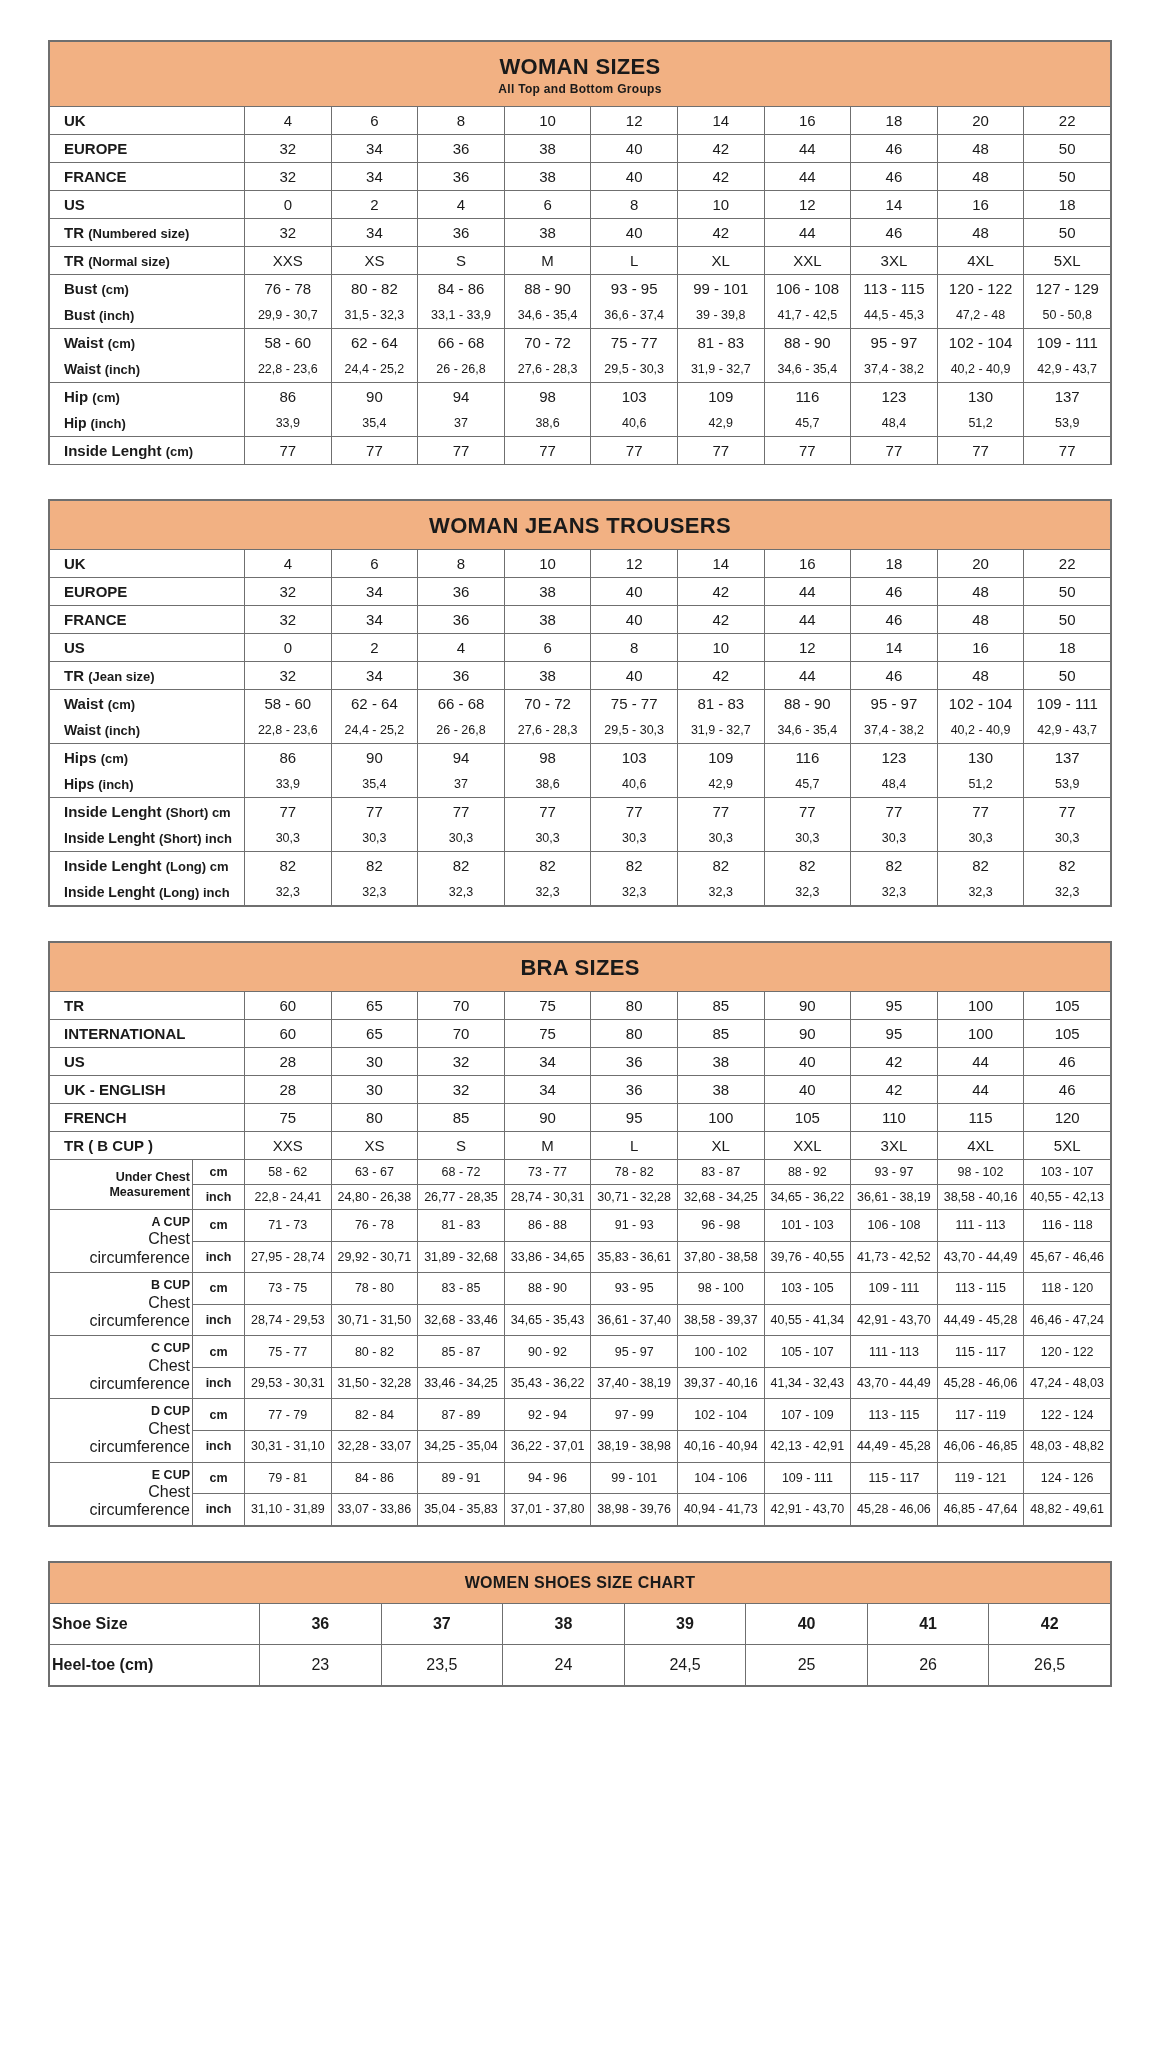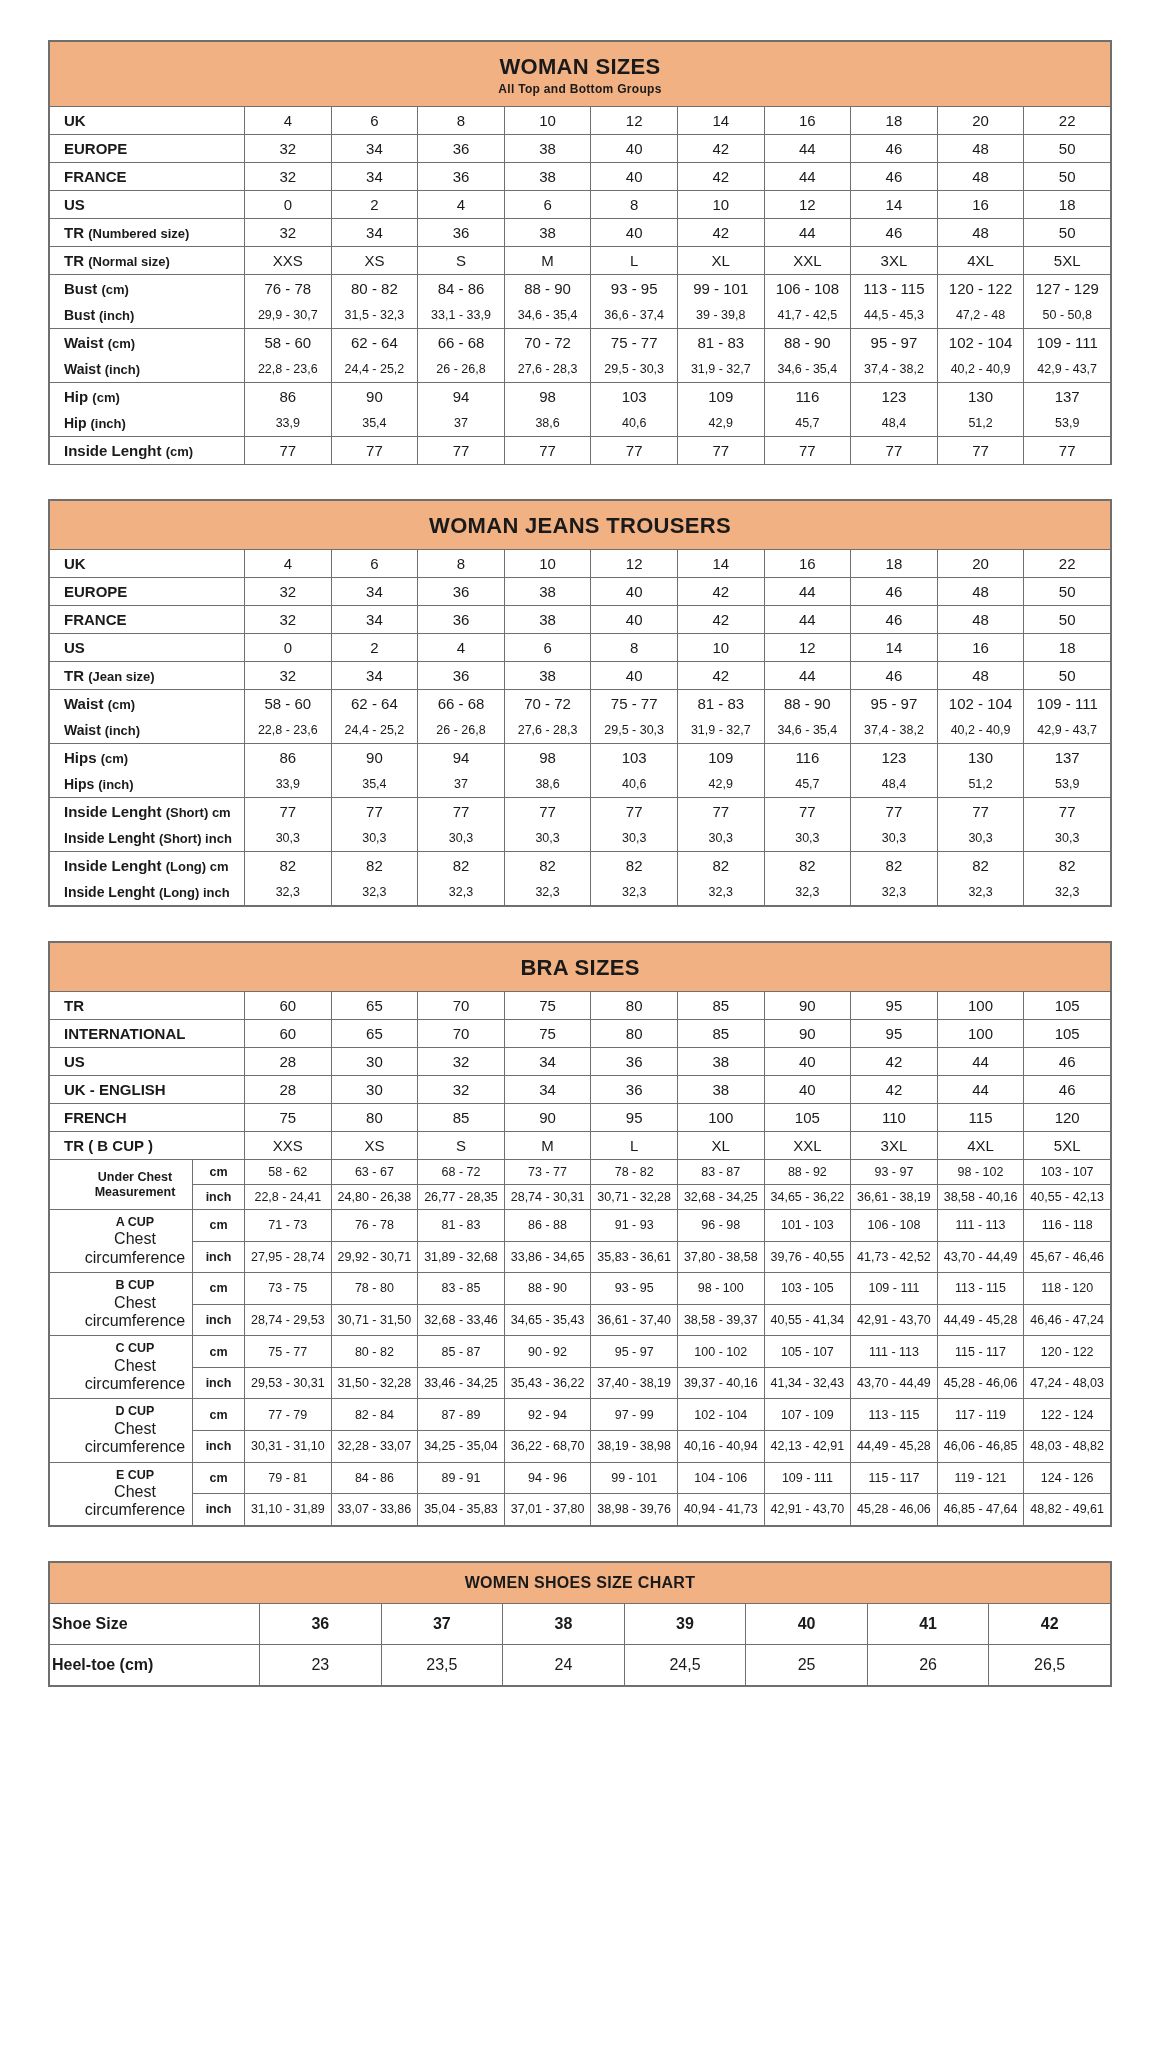--- a/index.html
+++ b/index.html
@@ -73,21 +73,21 @@
   .sub-row .row-label {
     font-size: 14px;
     font-weight: bold;
     margin-top: 12px;
   }
   
   .bra-detail td {
     font-size: 12.5px;
   }
   .bra-cup-label {
-    text-align: center;
+    text-align: right;
     padding-left: 30px;
     font-weight: bold;
     font-size: 15px;
     line-height: 1.15;
   }
   .bra-cup-label .cap {
     display: block;
     font-weight: normal;
     font-size: 16px;
     margin-top: 1px;
@@ -718,21 +718,21 @@
           <td>107 - 109</td>
           <td>113 - 115</td>
           <td>117 - 119</td>
           <td>122 - 124</td>
         </tr>
         <tr class="bra-detail">
           <td class="unit-cell">inch</td>
           <td>30,31 - 31,10</td>
           <td>32,28 - 33,07</td>
           <td>34,25 - 35,04</td>
-          <td>36,22 - 68,70</td>
+          <td>36,22 - 37,01</td>
           <td>38,19 - 38,98</td>
           <td>40,16 - 40,94</td>
           <td>42,13 - 42,91</td>
           <td>44,49 - 45,28</td>
           <td>46,06 - 46,85</td>
           <td>48,03 - 48,82</td>
         </tr>
 
         <tr class="bra-detail">
           <td class="bra-cup-label" rowspan="2">

